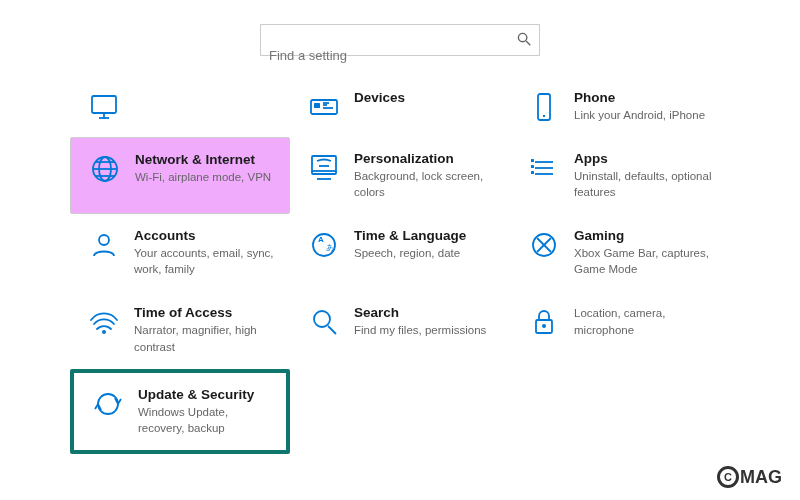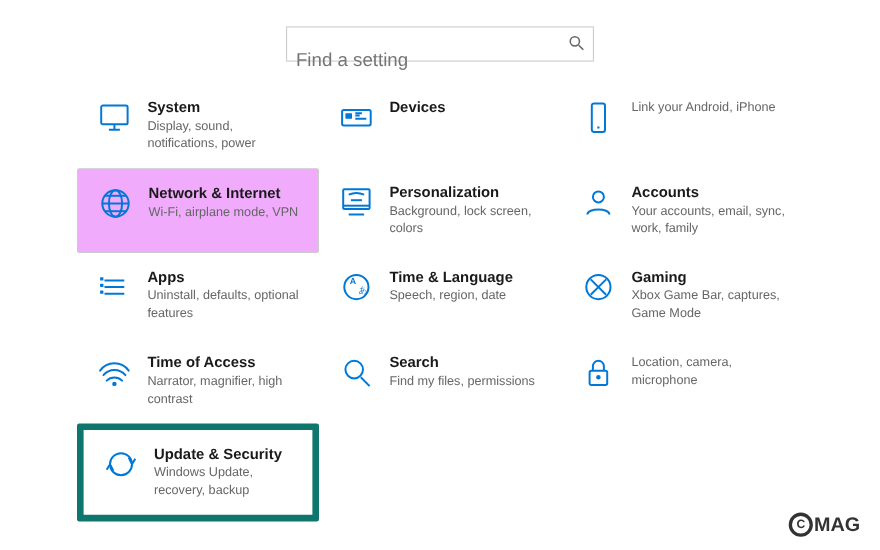--- a/index.html
+++ b/index.html
@@ -25,21 +25,21 @@
       width: 280px;
       height: 32px;
       padding: 0 8px;
       background: #fff;
     }
 
     .search-input {
       border: none;
       outline: none;
       flex: 1;
-      font-size: 17px;
+      font-size: 13px;
       color: #701a75;
       background: transparent;
       margin-top: 30px;
     }
 
     .search-icon-svg {
       color: #666;
       font-size: 14px;
     }
 
@@ -60,21 +60,21 @@
       border-radius: 2px;
       transition: background 0.1s;
     }
 
     .setting-item.active {
       background: #f0abfc;
       border: 1px solid #ccc;
     }
 
     .setting-item.highlighted {
-      border: 6px solid #0f766e;
+      border: 4px solid #0f766e;
     }
 
     .setting-icon {
       color: #0078d7;
       font-size: 28px;
       margin-right: 12px;
       min-width: 36px;
       display: flex;
       align-items: center;
       justify-content: center;
@@ -141,24 +141,20 @@
 
 <div class="settings-grid" id="settings-grid">
 <div class="setting-item">
     <div class="setting-icon">
       <svg width="30" height="30" viewBox="0 0 30 30" fill="none" stroke="#0078d7" stroke-width="1.8">
     <rect x="3" y="4" width="24" height="17" rx="1.5"></rect>
     <line x1="10" y1="26" x2="20" y2="26"></line>
     <line x1="15" y1="21" x2="15" y2="26"></line>
   </svg>
     </div>
-    <div class="setting-text">
-      <span class="setting-title">System</span>
-      <span class="setting-desc">Display, sound, notifications, power</span>
-    </div>
   </div>
     <div class="setting-item">
     <div class="setting-icon">
       <svg width="30" height="30" viewBox="0 0 30 30" fill="none" stroke="#0078d7" stroke-width="1.8">
     <rect x="2" y="8" width="26" height="14" rx="1.5"></rect>
     <rect x="5" y="11" width="6" height="5" rx="0.5" fill="#0078d7" stroke="none"></rect>
     <line x1="14" y1="13" x2="18" y2="13"></line>
     <line x1="14" y1="16" x2="24" y2="16"></line>
     <line x1="14" y1="11" x2="20" y2="11"></line>
   </svg>
@@ -168,20 +164,21 @@
     </div>
   </div>
     <div class="setting-item">
     <div class="setting-icon">
       <svg width="28" height="30" viewBox="0 0 28 30" fill="none" stroke="#0078d7" stroke-width="1.8">
     <rect x="8" y="2" width="12" height="26" rx="2"></rect>
     <line x1="13" y1="24" x2="15" y2="24"></line>
   </svg>
     </div>
     <div class="setting-text">
+      <span class="setting-title">Phone</span>
       <span class="setting-desc">Link your Android, iPhone</span>
     </div>
   </div>
     <div class="setting-item active">
     <div class="setting-icon">
       <svg width="30" height="30" viewBox="0 0 30 30" fill="none" stroke="#0078d7" stroke-width="1.8">
     <circle cx="15" cy="15" r="12"></circle>
     <ellipse cx="15" cy="15" rx="6" ry="12"></ellipse>
     <line x1="3" y1="15" x2="27" y2="15"></line>
     <line x1="5" y1="8" x2="25" y2="8"></line>
@@ -199,32 +196,20 @@
     <rect x="3" y="3" width="24" height="18" rx="1"></rect>
     <line x1="8" y1="26" x2="22" y2="26"></line>
     <line x1="3" y1="18" x2="27" y2="18"></line>
     <path d="M8 8 Q15 5 22 8"></path>
     <path d="M10 13 h10"></path>
   </svg>
     </div>
     <div class="setting-text">
       <span class="setting-title">Personalization</span>
       <span class="setting-desc">Background, lock screen, colors</span>
-    </div>
-  </div>
-    <div class="setting-item">
-    <div class="setting-icon">
-      <svg width="30" height="30" viewBox="0 0 30 30" fill="none" stroke="#0078d7" stroke-width="1.8">
-    <circle cx="15" cy="10" r="5"></circle>
-    <path d="M5 26 C5 20 25 20 25 26"></path>
-  </svg>
-    </div>
-    <div class="setting-text">
-      <span class="setting-title">Accounts</span>
-      <span class="setting-desc">Your accounts, email, sync, work, family</span>
     </div>
   </div>
     <div class="setting-item">
     <div class="setting-icon">
       <svg width="30" height="30" viewBox="0 0 30 30" fill="none" stroke="#0078d7" stroke-width="1.8">
     <line x1="6" y1="9" x2="24" y2="9"></line>
     <line x1="6" y1="15" x2="24" y2="15"></line>
     <line x1="6" y1="21" x2="24" y2="21"></line>
     <rect x="2" y="6" width="3" height="3" fill="#0078d7" stroke="none" rx="0.5"></rect>
     <rect x="2" y="12" width="3" height="3" fill="#0078d7" stroke="none" rx="0.5"></rect>
@@ -232,20 +217,32 @@
   </svg>
     </div>
     <div class="setting-text">
       <span class="setting-title">Apps</span>
       <span class="setting-desc">Uninstall, defaults, optional features</span>
     </div>
   </div>
     <div class="setting-item">
     <div class="setting-icon">
       <svg width="30" height="30" viewBox="0 0 30 30" fill="none" stroke="#0078d7" stroke-width="1.8">
+    <circle cx="15" cy="10" r="5"></circle>
+    <path d="M5 26 C5 20 25 20 25 26"></path>
+  </svg>
+    </div>
+    <div class="setting-text">
+      <span class="setting-title">Accounts</span>
+      <span class="setting-desc">Your accounts, email, sync, work, family</span>
+    </div>
+  </div>
+    <div class="setting-item">
+    <div class="setting-icon">
+      <svg width="30" height="30" viewBox="0 0 30 30" fill="none" stroke="#0078d7" stroke-width="1.8">
     <circle cx="15" cy="15" r="11"></circle>
     <text x="9" y="12" font-size="8" fill="#0078d7" stroke="none" font-family="Arial" font-weight="bold">A</text>
     <text x="17" y="20" font-size="8" fill="#0078d7" stroke="none" font-family="Arial">あ</text>
   </svg>
     </div>
     <div class="setting-text">
       <span class="setting-title">Time &amp; Language</span>
       <span class="setting-desc">Speech, region, date</span>
     </div>
   </div>

